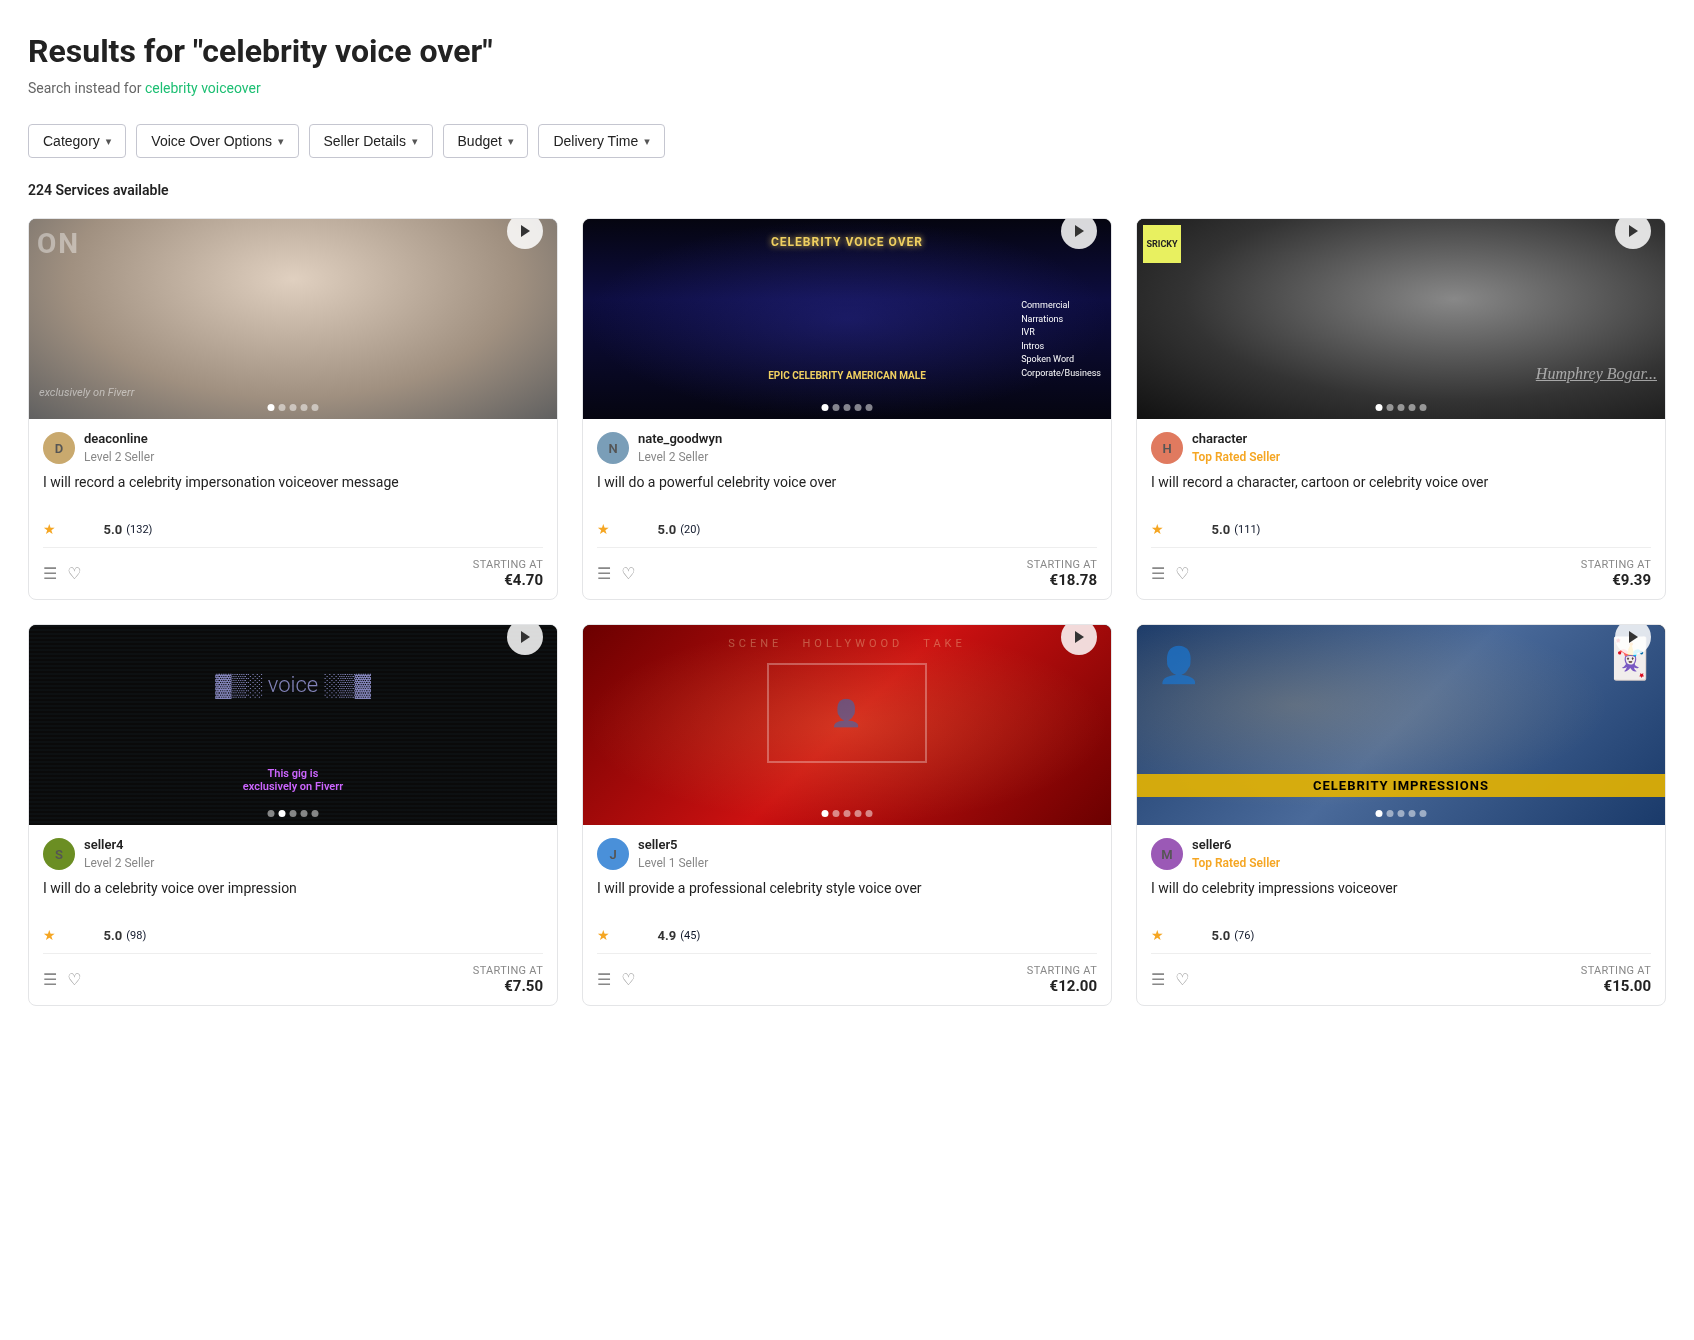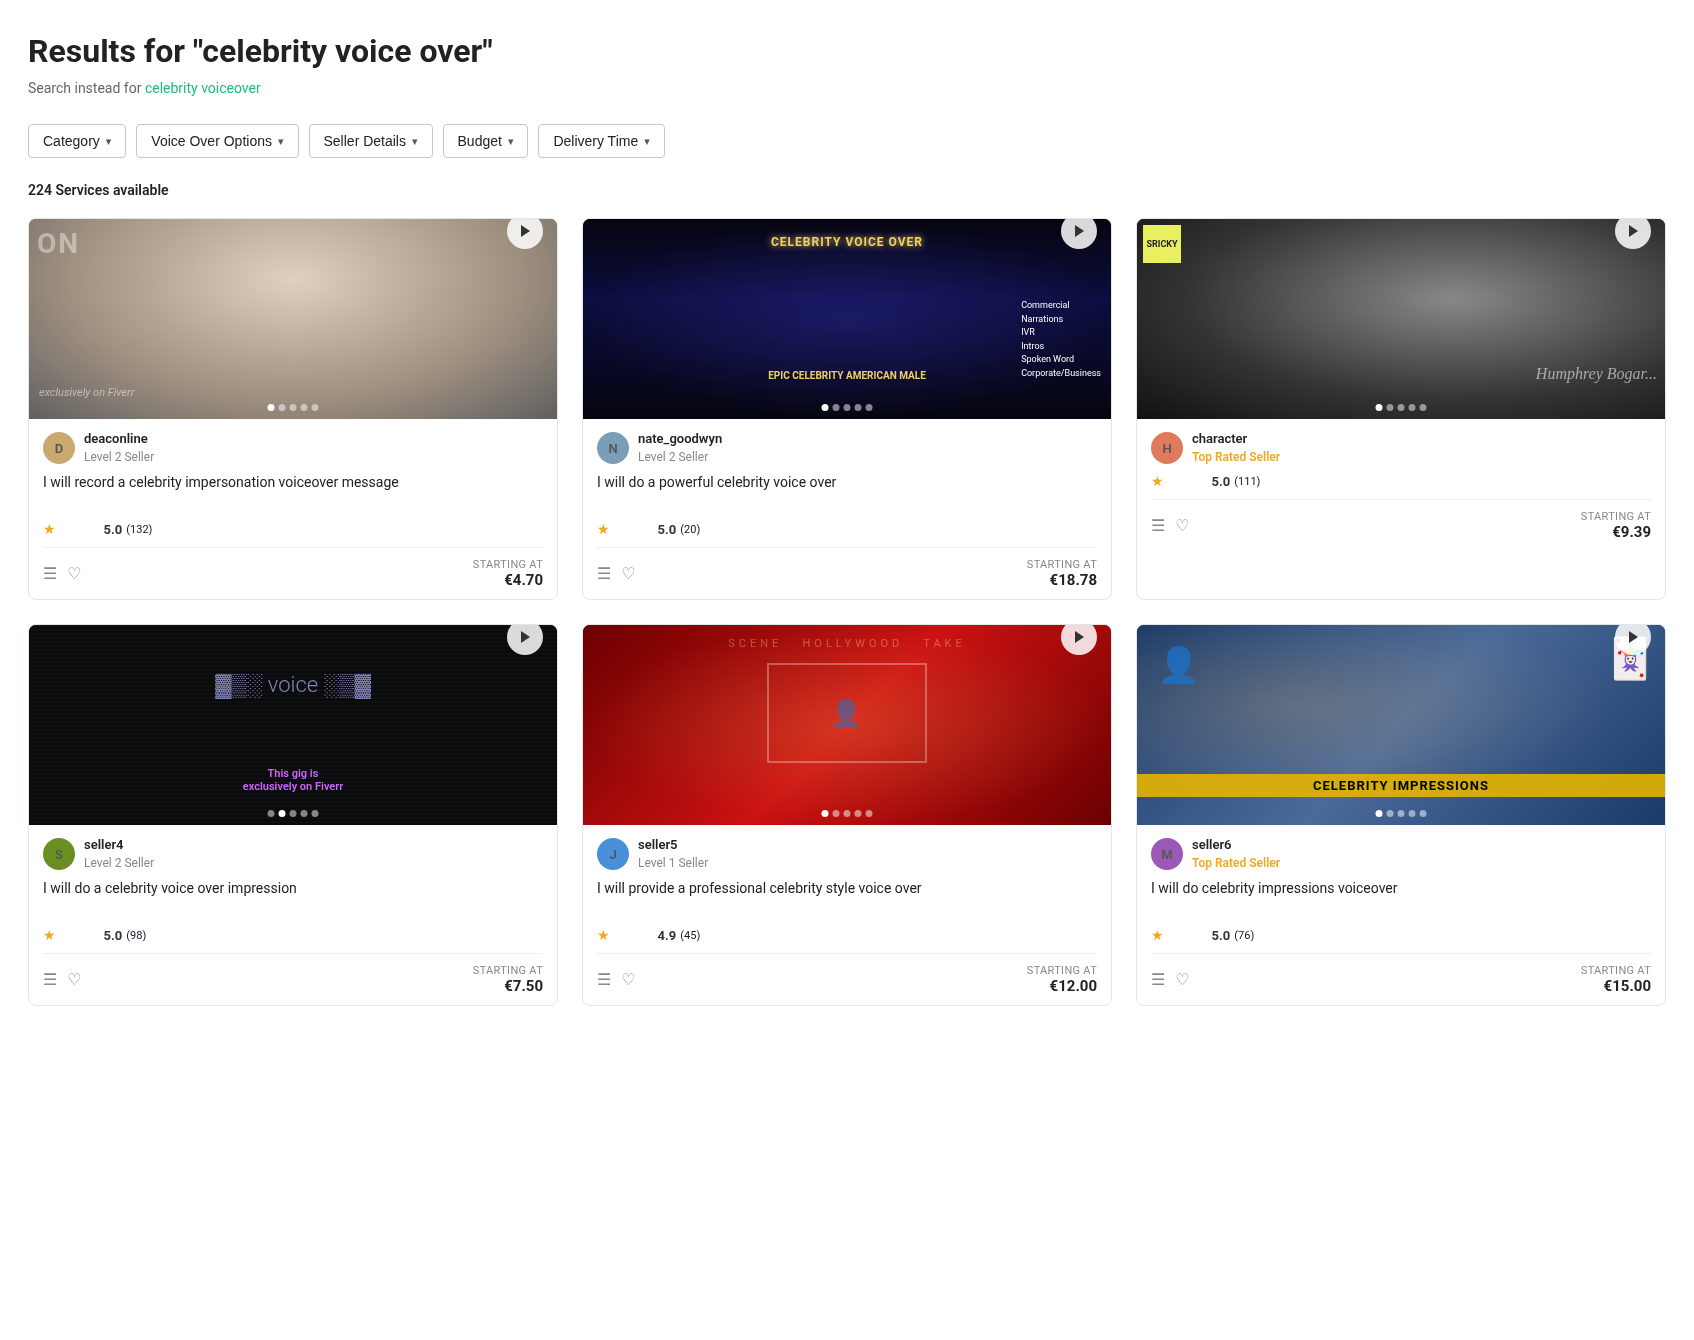--- a/index.html
+++ b/index.html
@@ -316,21 +316,21 @@
           <div class="price">€18.78</div>
         </div>
       </div>
     </div>
   </div>
     <div class="card">
     <div class="card-image-wrap">
       <div style="width:100%;height:100%;background:linear-gradient(135deg,#222 0%,#666 50%,#444 100%);position:relative;">
     <div style="position:absolute;inset:0;background:radial-gradient(ellipse at 60% 40%, #888 0%, #333 60%, #111 100%);"></div>
     <div style="position:absolute;top:6px;left:6px;width:38px;height:38px;background:#e8f060;border-radius:0;display:flex;align-items:center;justify-content:center;font-size:9px;font-weight:700;color:#222;">SRICKY</div>
-    <div style="position:absolute;bottom:36px;right:8px;color:rgba(255,255,255,0.55);font-size:16px;font-style:italic;font-family:Georgia,serif;white-space:nowrap;">Humphrey Bogar...</div>
+    <div style="position:absolute;bottom:36px;right:8px;color:rgba(255,255,255,0.55);font-size:16px;font-style:italic;font-family:Georgia,serif;white-space:nowrap;text-decoration:underline;">Humphrey Bogar...</div>
   </div>
       <div class="play-btn play-btn-tl">
         <svg width="12" height="14" viewBox="0 0 12 14" fill="none">
             <polygon points="2,1 11,7 2,13" fill="#333"></polygon>
           </svg>
       </div>
       <div class="dots">
           <div class="dot active"></div>
           <div class="dot"></div>
           <div class="dot"></div>
@@ -339,20 +339,21 @@
         </div>
     </div>
     <div class="card-body">
       <div class="seller-info">
         <div class="avatar avatar-3">H</div>
         <div>
           <div class="seller-name">character</div>
           <span class="seller-level-top">Top Rated Seller</span>
         </div>
       </div>
+      <p class="card-title">I will record a character, cartoon or celebrity voice over</p>
       <div class="rating-row">
         <span class="star">★</span>
         <span class="rating-val">5.0</span>
         <span class="rating-count">(111)</span>
       </div>
       <div class="card-footer">
         <div class="footer-icons">
           <span style="cursor:pointer;">☰</span>
           <span style="cursor:pointer;">♡</span>
         </div>

